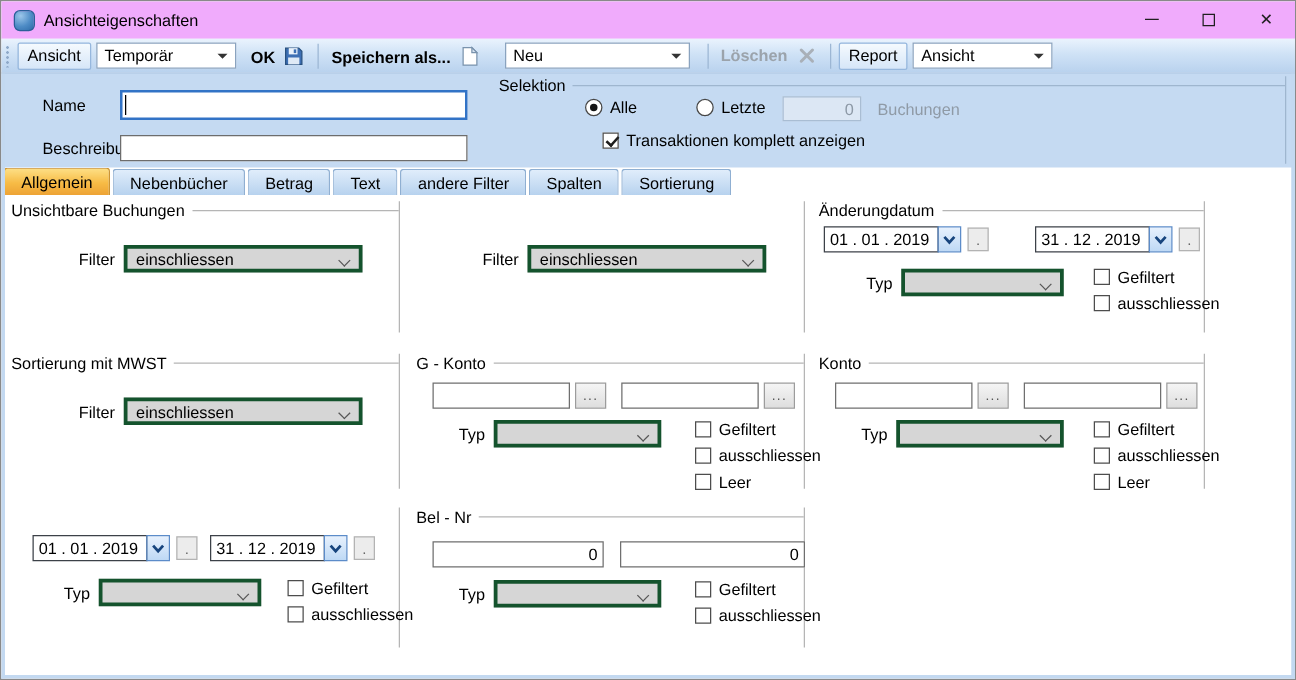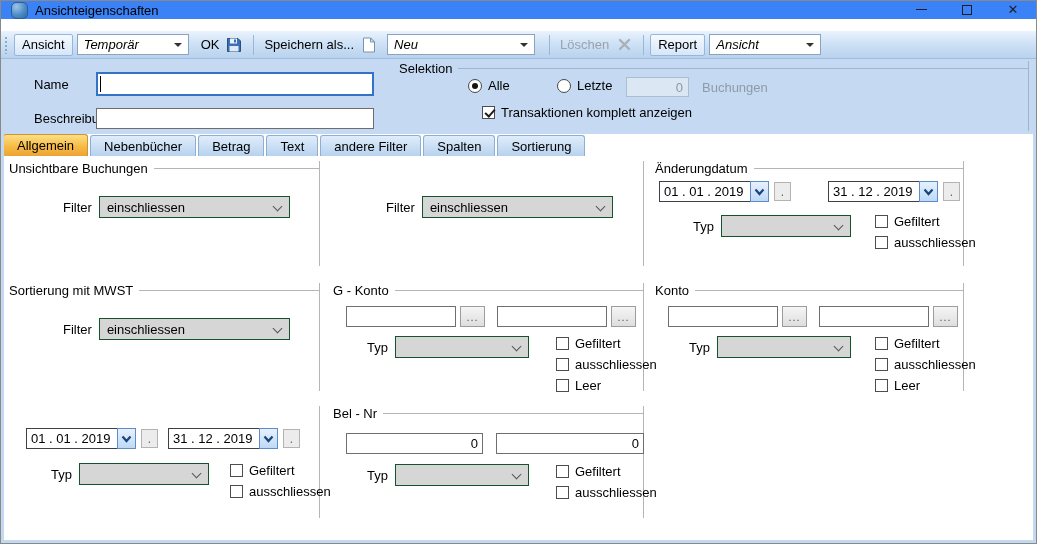--- a/index.html
+++ b/index.html
@@ -8,46 +8,46 @@
     position:relative; width:1037px; height:544px; background:#fff;
     border:1px solid #898989; overflow:hidden; font-size:13px; color:#000;
   }
   
   .band { position:absolute; background:#c3d9f1; z-index:5; }
   .band.left { left:0; top:58px; bottom:0; width:3px; }
   .band.right { right:0; top:58px; bottom:0; width:3px; }
   .band.bottom { left:0; right:0; bottom:0; height:3px; }
 
   
-  .titlebar { position:absolute; left:0; top:0; width:100%; height:18px; background:#3b82f6; display:flex; align-items:center; }
+  .titlebar { position:absolute; left:0; top:0; width:100%; height:30px; background:#f0abfc; display:flex; align-items:center; }
   .app-icon { width:17px; height:17px; margin-left:10px; border-radius:5px;
     background:radial-gradient(circle at 30% 25%, #9cc6ea, #4e8cc6 55%, #2d6aa8); border:1px solid #2a5f98; }
   .title-text { margin-left:7px; font-size:13px; }
   .win-controls { margin-left:auto; display:flex; height:30px; }
   .wbtn { width:46px; height:29px; display:flex; align-items:center; justify-content:center; cursor:default; }
   .glyph-min { width:11px; height:1px; background:#1f1f1f; }
   .glyph-max { width:10px; height:10px; border:1px solid #1f1f1f; }
   .glyph-close { font-size:13px; color:#1f1f1f; line-height:1; }
 
   
   .toolbar { position:absolute; left:0; top:30px; width:100%; height:28px;
     background:linear-gradient(#eaf3fd, #cfe2f6 45%, #b9d2ee); border-bottom:1px solid #9dbcdf;
     display:flex; align-items:center; padding-left:3px; }
   .grip { width:4px; height:18px; margin-right:6px;
     background-image:radial-gradient(circle, #8fa9c9 1px, transparent 1.2px); background-size:4px 4px; }
   .tbtn { height:22px; padding:0 7px; display:flex; align-items:center;
     background:linear-gradient(#f5fafe,#d6e6f8); border:1px solid #96b7dd; border-radius:2px; margin-right:4px; }
   .tool-text { padding:0 4px; }
   .tool-text.disabled { color:#9ba3ab; }
   .tcombo { height:21px; background:#fff; border:1px solid #8aa3bf; display:flex; align-items:center;
-    padding:0 18px 0 6px; position:relative; margin-right:8px;font-style:italic; }
+    padding:0 18px 0 6px; position:relative; margin-right:8px; }
   .tcombo .tri { position:absolute; right:6px; top:8px; width:0; height:0;
     border-left:4px solid transparent; border-right:4px solid transparent; border-top:4px solid #333; }
   .tsep { width:1px; height:20px; background:#9cb6d4; margin:0 6px; }
-  .tool-group { display:flex; align-items:center; margin-right:5px; }
+  .tool-group { display:flex; align-items:flex-end; margin-right:5px;font-weight:bold; }
   .icon16 { width:16px; height:16px; margin-left:3px; }
   .icon-x { width:15px; height:15px; margin-left:4px; }
 
   
   .hdr { position:absolute; left:0; top:58px; width:100%; height:75px; background:#c5daf2; }
   .lbl { font-size:13px; color:#000; white-space:nowrap; }
   .field-name { position:absolute; left:95px; top:13px; width:278px; height:24px;
     border:2px solid #3273c6; background:#fff; font-size:13px; padding:0 4px; font-family:"Liberation Sans",sans-serif; }
   .field-besch { position:absolute; left:95px; top:49px; width:278px; height:21px;
     border:1px solid #6d6d6d; background:#fff; font-size:13px; padding:0 4px; font-family:"Liberation Sans",sans-serif; }
@@ -57,21 +57,21 @@
   
   .grp { position:absolute; border-right:1px solid #b5b5b5; }
   .grp-head { display:flex; align-items:center; height:14px; }
   .grp-title { padding-right:6px; white-space:nowrap; font-size:13px; }
   .grp-line { flex:1; height:1px; background:#b5b5b5; }
   .grp.on-blue { border-right-color:#9fb6cf; }
   .grp.on-blue .grp-line { background:#9fb6cf; }
   .row-abs { position:absolute; display:flex; align-items:center; gap:7px; }
 
   
-  .fcombo { height:22px; background:#d6d6d6; border:1px solid #14532d; display:flex; align-items:center;
+  .fcombo { height:22px; background:#d6d6d6; border:3px solid #14532d; display:flex; align-items:center;
     padding:0 34px 0 7px; position:relative; font-size:13px; }
   .fcombo .chev { position:absolute; right:8px; top:6px; width:7px; height:7px;
     border-right:1.4px solid #565656; border-bottom:1.4px solid #565656; transform:rotate(45deg); }
 
   
   .dp { position:absolute; display:flex; align-items:center; }
   .dp-field { width:92px; height:21px; background:#fff; border:1px solid #3c4148; display:flex;
     align-items:center; padding-left:4px; font-size:13px; white-space:nowrap; }
   .dp-drop { width:19px; height:21px; margin-left:-1px; background:linear-gradient(#e7f1fd,#bed9f5);
     border:1px solid #5c8cc9; display:flex; align-items:center; justify-content:center; }
@@ -147,21 +147,21 @@
       </svg>
     </div>
     <div class="tsep"></div>
     <div class="tool-group">
       <span class="tool-text">Speichern als...</span>
       <svg class="icon16" viewBox="0 0 16 16">
         <path d="M2.5 1 h7 l4 4 v10 h-11 z" fill="#fff" stroke="#7a93ad"></path>
         <path d="M9.5 1 l4 4 h-4 z" fill="#d8e5f3" stroke="#7a93ad"></path>
       </svg>
     </div>
-    <div class="tcombo" style="width:148px; margin-left:5px;">
+    <div class="tcombo" style="width:148px; margin-left:15px;">
       <span>Neu</span>
       <span class="tri"></span>
     </div>
     <div class="tsep"></div>
     <div class="tool-group">
       <span class="tool-text disabled">Löschen</span>
       <svg class="icon-x" viewBox="0 0 15 15">
         <path d="M3 3 L12 12 M12 3 L3 12" stroke="#a9b0b8" stroke-width="2.4" fill="none" stroke-linecap="round"></path>
       </svg>
     </div>

